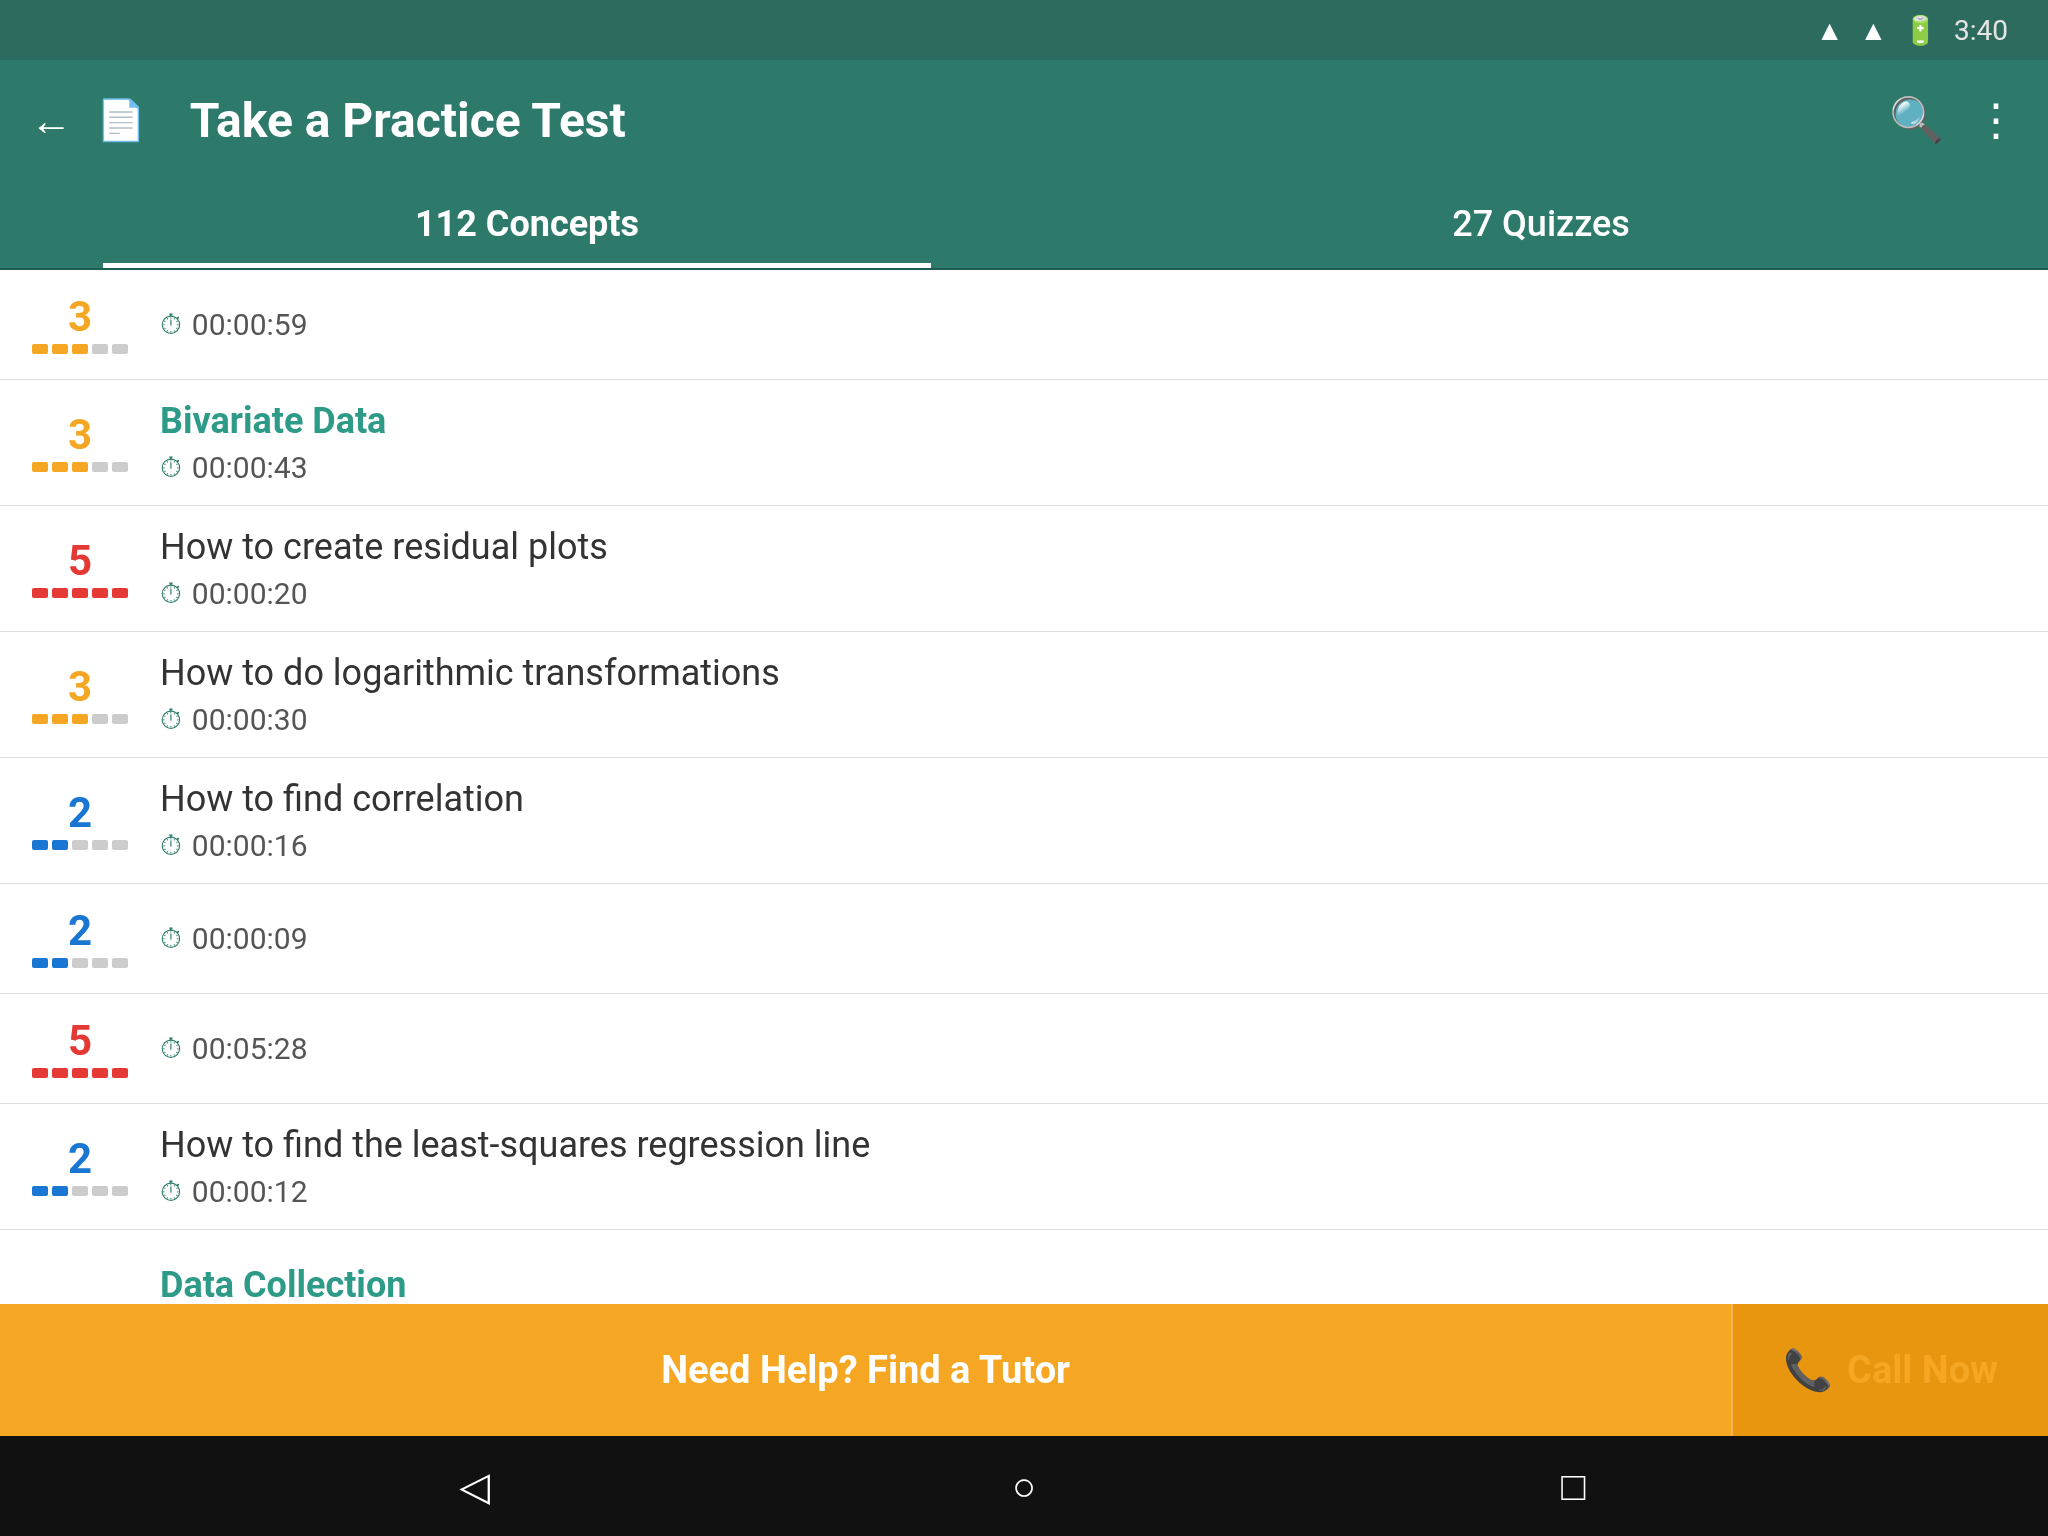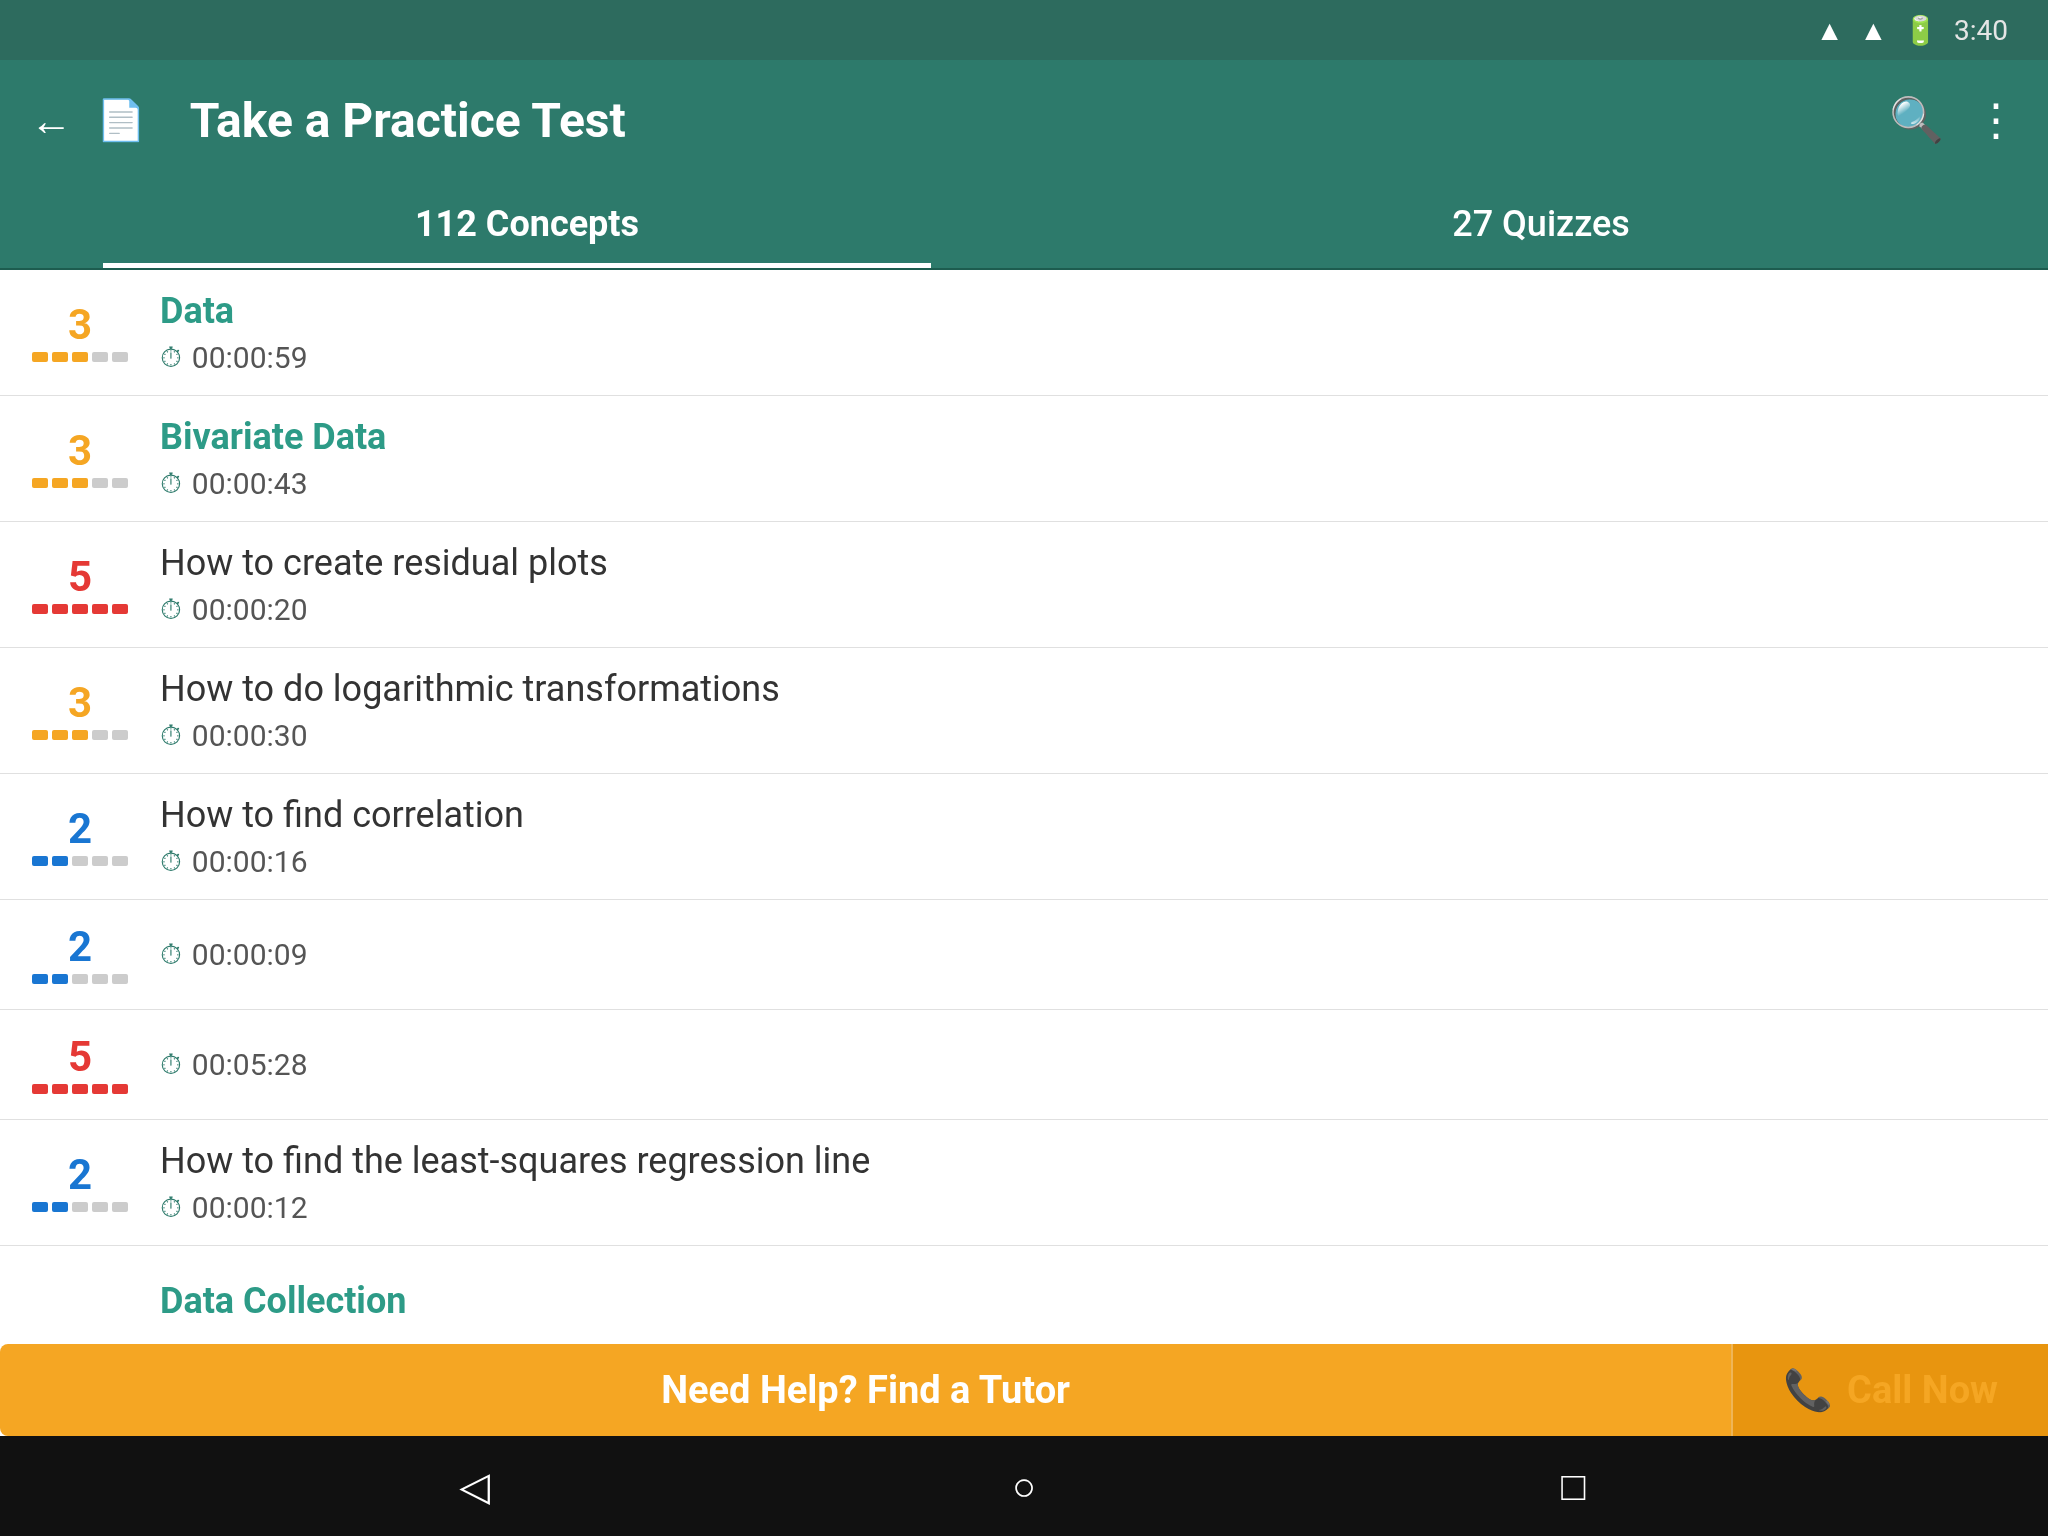--- a/index.html
+++ b/index.html
@@ -209,23 +209,22 @@
     }
 
     .clock-icon {
       font-size: 28px;
       color: #2d7a6b;
     }
 
     
     .bottom-banner {
       display: flex;
-      height: 92px;
+      height: 132px;
       background: #f5a623;
-      border-radius: 8px;
     }
 
     .help-text {
       flex: 1;
       display: flex;
       align-items: center;
       justify-content: center;
       color: white;
       font-size: 38px;
       font-weight: bold;
@@ -324,21 +323,20 @@
         <div class="score-number yellow">3</div>
         <div class="score-bars">
           <div class="bar filled-yellow"></div>
           <div class="bar filled-yellow"></div>
           <div class="bar filled-yellow"></div>
           <div class="bar empty"></div>
           <div class="bar empty"></div>
         </div>
       </div>
       <div class="concept-details">
-        <div class="concept-name category-name">Data</div>
         <div class="concept-time">
           <span class="clock-icon">⏱</span>
           <span>00:00:59</span>
         </div>
       </div>
     </div>
     <div class="concept-item category">
       <div class="score-block">
         <div class="score-number yellow">3</div>
         <div class="score-bars">

